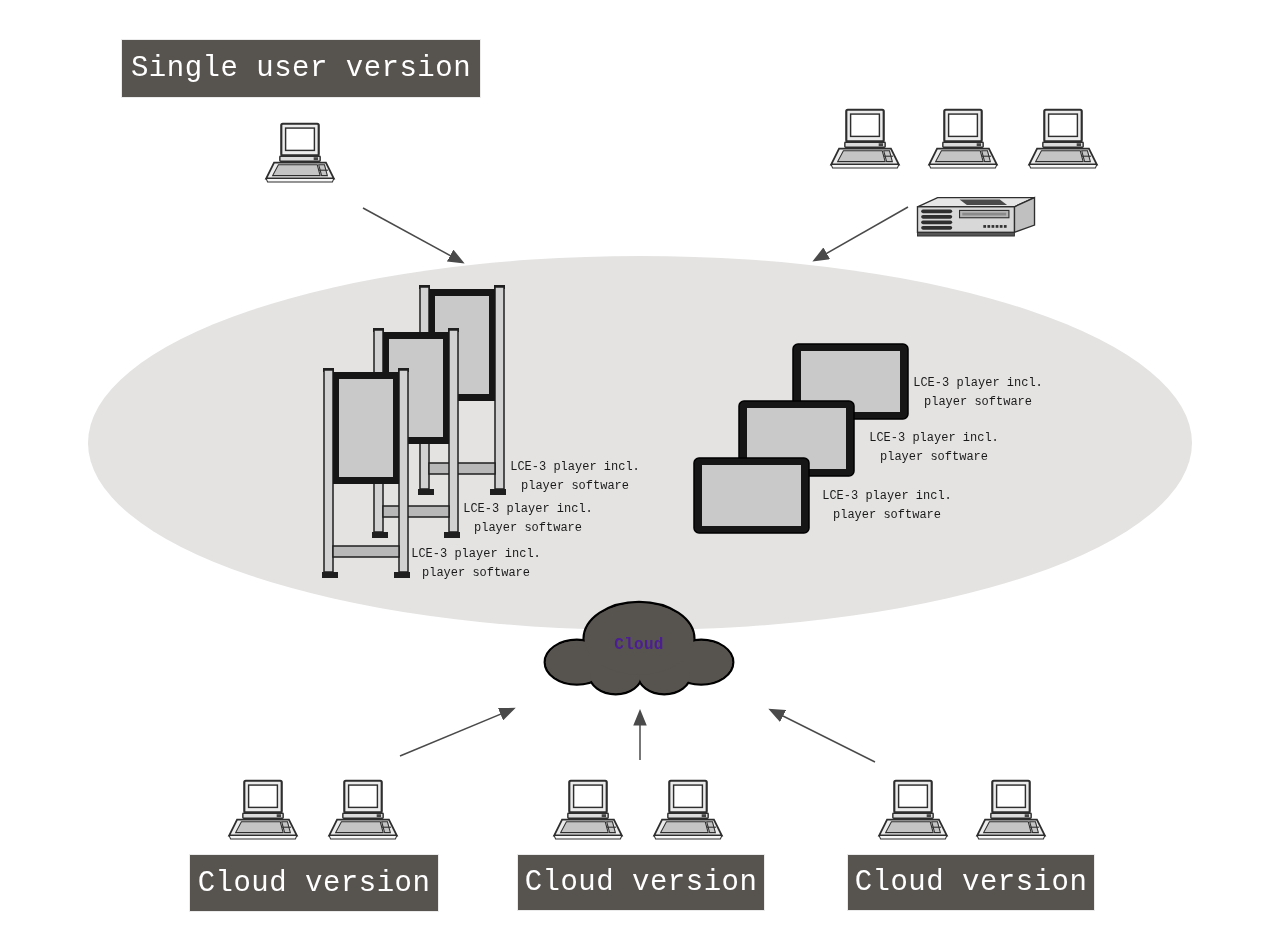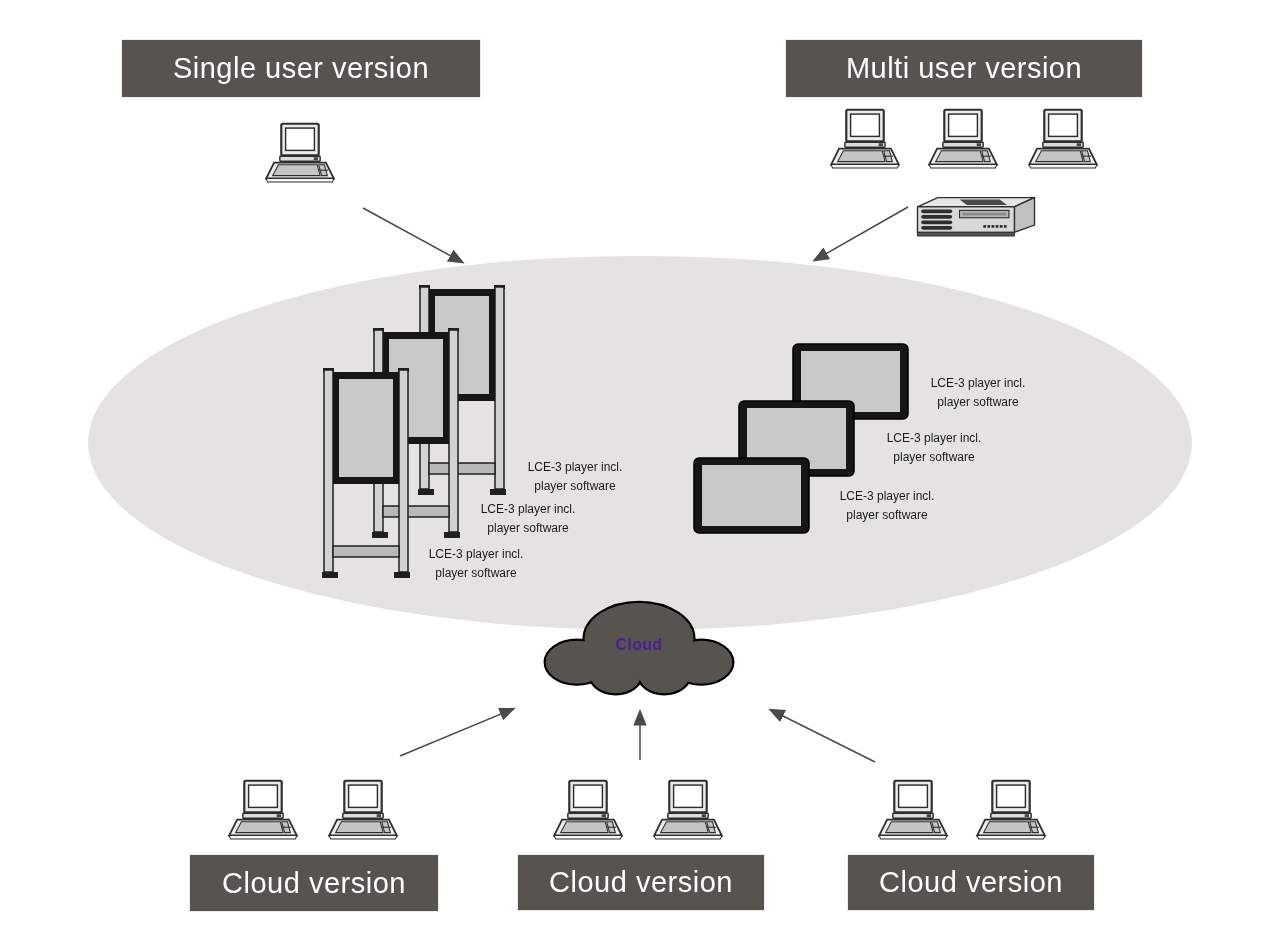--- a/index.html
+++ b/index.html
@@ -1,20 +1,20 @@
 <!DOCTYPE html>
 <html><head>
 <meta charset="utf-8">
 <style>
   html,body{margin:0;padding:0;background:#ffffff;}
   .canvas{
     position:relative;
     width:1280px;height:945px;
     background:#ffffff;
-    font-family:Liberation Sans, sans-serif;
+    font-family:Liberation Mono, monospace;
     overflow:hidden;
   }
   .banner{
     position:absolute;
     background:#57534f;
     color:#ffffff;
     display:flex;align-items:center;justify-content:center;
     font-size:29px;font-weight:300;letter-spacing:0.5px;
     box-shadow:0 0 0 1px rgba(0,0,0,0.08);
   }
@@ -91,21 +91,20 @@
         <rect x="72" y="206" width="16" height="6" fill="#1f1f1f"></rect>
       </g>
       <g id="sym-monitor">
         <rect x="1" y="1" width="115" height="75" rx="5" fill="#161616" stroke="#000000" stroke-width="1.5"></rect>
         <rect x="9" y="8" width="99" height="61" fill="#c9c9c9"></rect>
       </g>
     </defs>
   </svg>
 
   <div class="banner banner-single">Single user version</div>
-  <div class="banner banner-multi">Multi user version</div>
 
   <svg class="icon" style="left:264px;top:122px" width="72" height="64" viewBox="0 0 100 88">
       <use href="#sym-laptop"></use>
     </svg>
 
   <svg class="icon" style="left:829px;top:108px" width="72" height="64" viewBox="0 0 100 88">
       <use href="#sym-laptop"></use>
     </svg>
   <svg class="icon" style="left:927px;top:108px" width="72" height="64" viewBox="0 0 100 88">
       <use href="#sym-laptop"></use>

